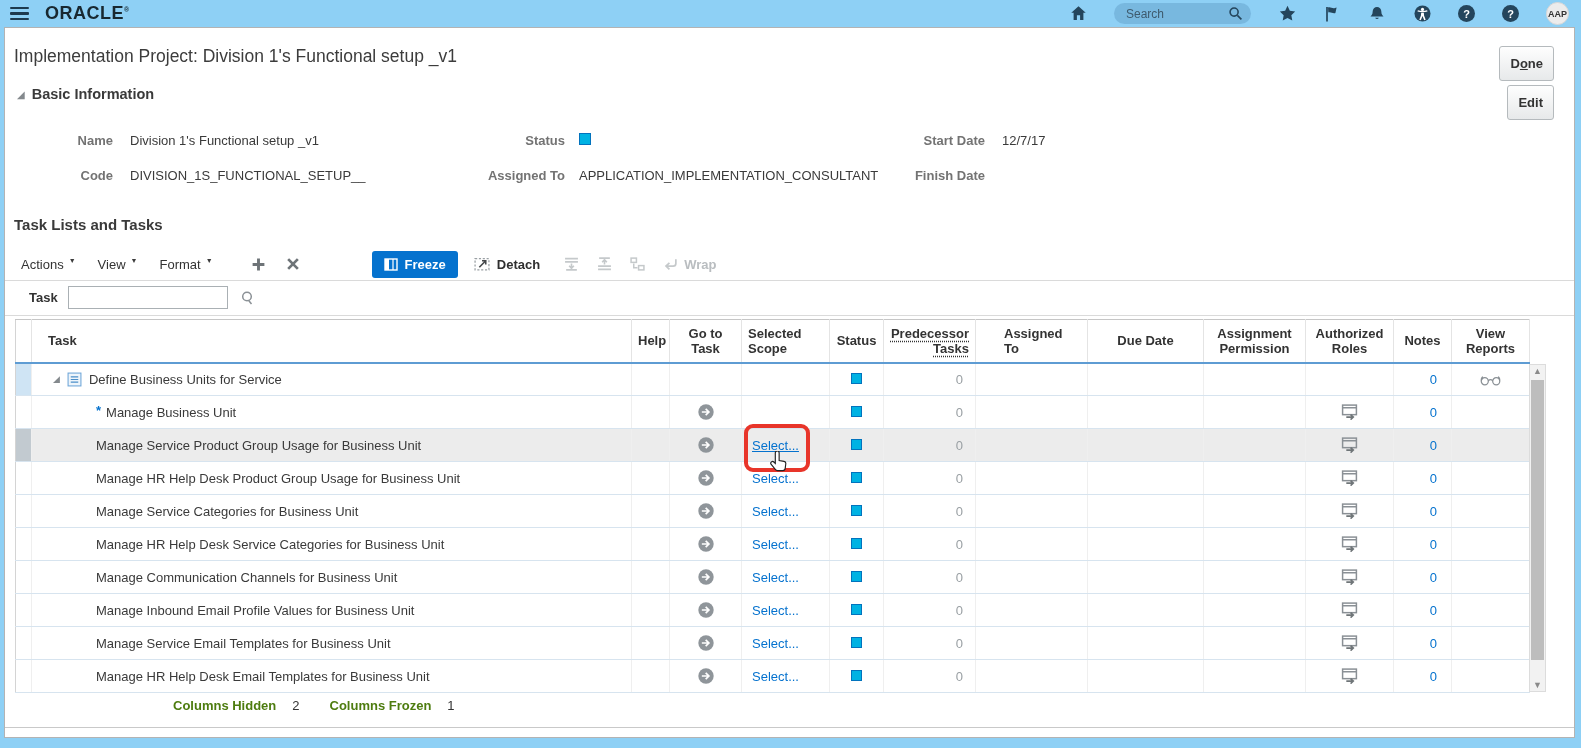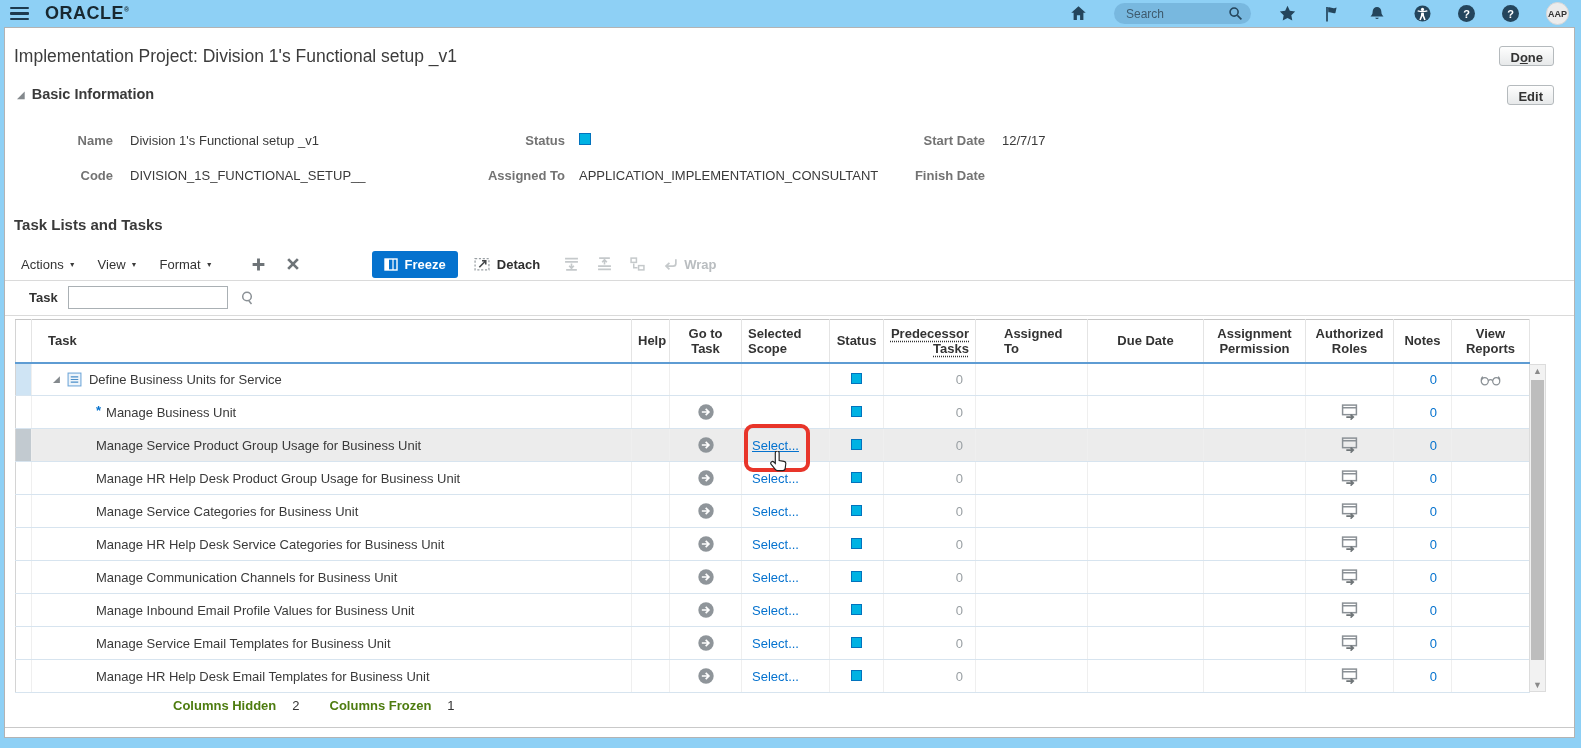--- a/index.html
+++ b/index.html
@@ -34,37 +34,37 @@
     color:#333; font-size:9px; font-weight:bold; display:flex; align-items:center; justify-content:center; cursor:pointer;}
   
   .frame{
     position:absolute; top:27px; left:4px; right:6px; bottom:10px;
     background:#fff; border:1px solid #b3b3b3;
   }
   .page-title{ position:absolute; left:9px; top:18px; font-size:17.5px; color:#3c3c3c; }
   .btn{
     background:linear-gradient(#fefefe,#e7e9ea); border:1px solid #b5babd; border-radius:3px;
     font-family:"Liberation Sans",sans-serif; font-size:13px; font-weight:bold; color:#333;
-    padding:3px 10px; cursor:pointer; height:20px;
+    padding:3px 10px; cursor:pointer; height:35px;
   }
   .done-btn{ position:absolute; right:20px; top:18px; }
   .done-btn .ak{ text-decoration:underline; }
   .edit-btn{ position:absolute; right:20px; top:57px; }
   .section-hdr{ position:absolute; left:12px; top:58px; display:flex; align-items:center; gap:7px; }
   .tri{ color:#84898d; font-size:10px; cursor:pointer; }
   .section-hdr .txt{ font-size:14.5px; font-weight:bold; color:#3a3a3a; }
   
   .fld{ position:absolute; font-size:13px; display:flex; }
   .fld .lbl{ font-weight:bold; color:#737373; text-align:right; }
   .fld .val{ color:#3a3a3a; }
   .status-sq{ width:12px; height:12px; background:var(--status-fill,#00b2e3); border:1px solid #0273bd; display:inline-block; }
   
   .tasks-title{ position:absolute; left:9px; top:188px; font-size:15px; font-weight:bold; color:#3a3a3a; }
   .toolbar{ position:absolute; left:16px; top:221px; height:30px; display:flex; align-items:center; font-size:13px; color:#333; }
-  .menu{ display:flex; align-items:center; gap:5px; cursor:pointer; margin-right:22px; }
+  .menu{ display:flex; align-items:flex-start; gap:5px; cursor:pointer; margin-right:22px; }
   .caret{ font-size:7px; color:#3c3c3c; }
   .tool-ic{ margin-right:20px; cursor:pointer; display:flex; align-items:center; }
   .freeze-btn{ margin-left:52px; background:var(--accent,#0572ce); color:#fff; border:none; border-radius:3px;
      font-weight:bold; font-size:13px; height:27px; padding:0 12px; display:flex; align-items:center; gap:7px; cursor:pointer;}
   .detach-btn{ margin-left:16px; display:flex; align-items:center; gap:7px; font-weight:bold; color:#2f2f2f; cursor:pointer; }
   .disabled-group{ display:flex; align-items:center; gap:18px; margin-left:24px; }
   .wrap-btn{ display:flex; align-items:center; gap:6px; color:#b9bdc0; font-weight:bold; }
   .right-actions{ position:absolute; left:878px; top:222px; display:flex; align-items:center; gap:9px; }
   .link{ color:var(--link,#0572ce); cursor:pointer; font-size:13px; }
   .hr{ position:absolute; left:0; right:0; border-top:1px solid #dadada; }

